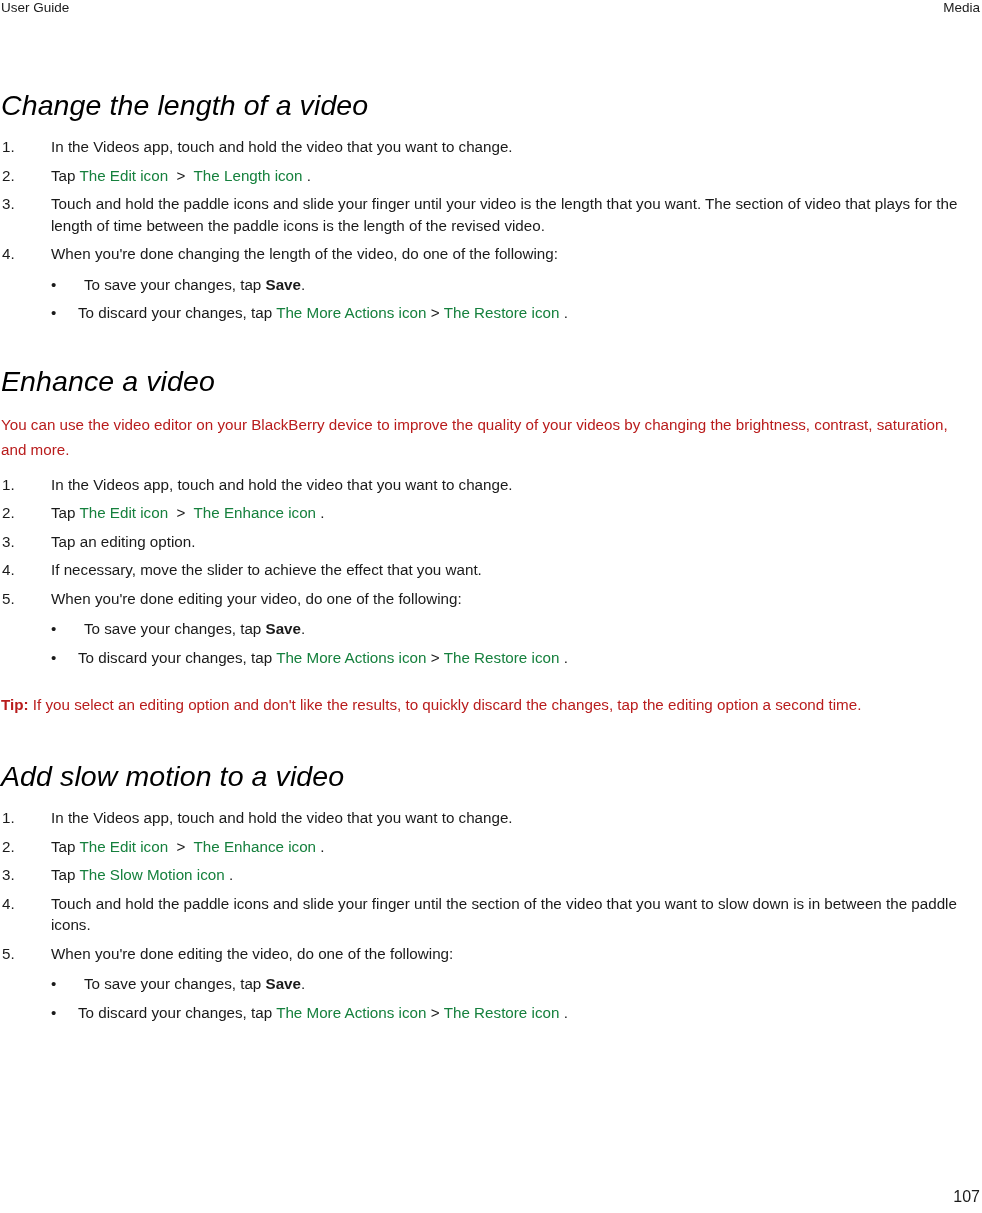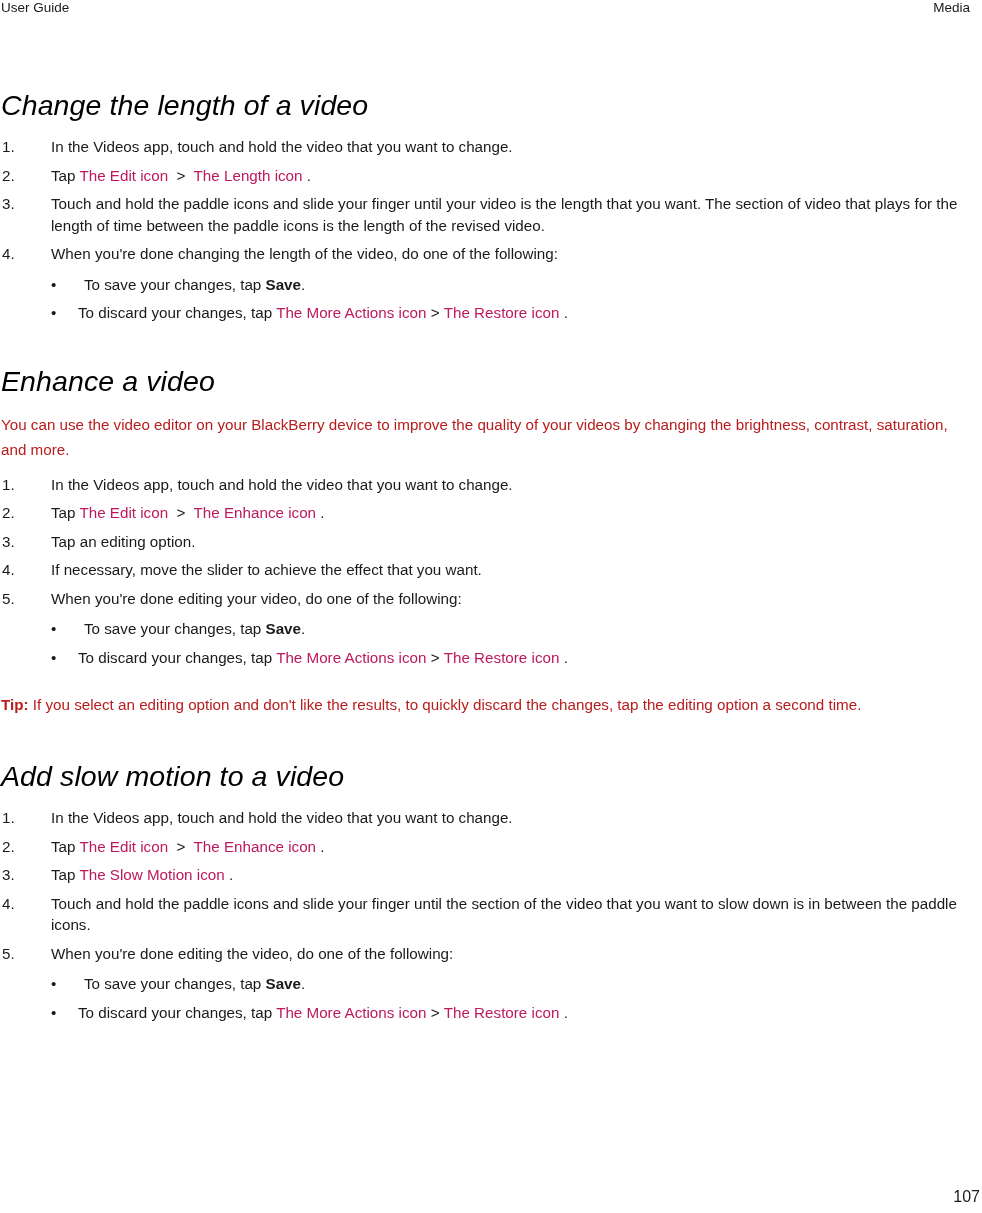--- a/index.html
+++ b/index.html
@@ -32,21 +32,21 @@
     right: 0px;
     height: 22px;
     display: flex;
     justify-content: space-between;
     align-items: flex-start;
     font-size: 13.5px;
     line-height: 16px;
     color: #1a1a1a;
   }
   .running-header .left  { padding-left: 1px; }
-  .running-header .right { padding-right: 12px; }
+  .running-header .right { padding-right: 2px; }
 
   
   .content {
     position: absolute;
     left: 1px;
     top: 88px;
     width: 976px;
   }
 
   h1.section-title {
@@ -111,21 +111,21 @@
   ul.bullets > li:last-child { margin-bottom: 0; }
   ul.bullets > li > .dot {
     position: absolute;
     left: 0px;
     top: 0px;
     font-size: 15.2px;
     line-height: 21.5px;
   }
 
   .icon-ref {
-    color: #be185d;
+    color: #15803d;
   }
   .sep {
     color: #1a1a1a;
   }
   b, strong { font-weight: 700; }
 
   
   .page-number {
     position: absolute;
     right: 2px;

